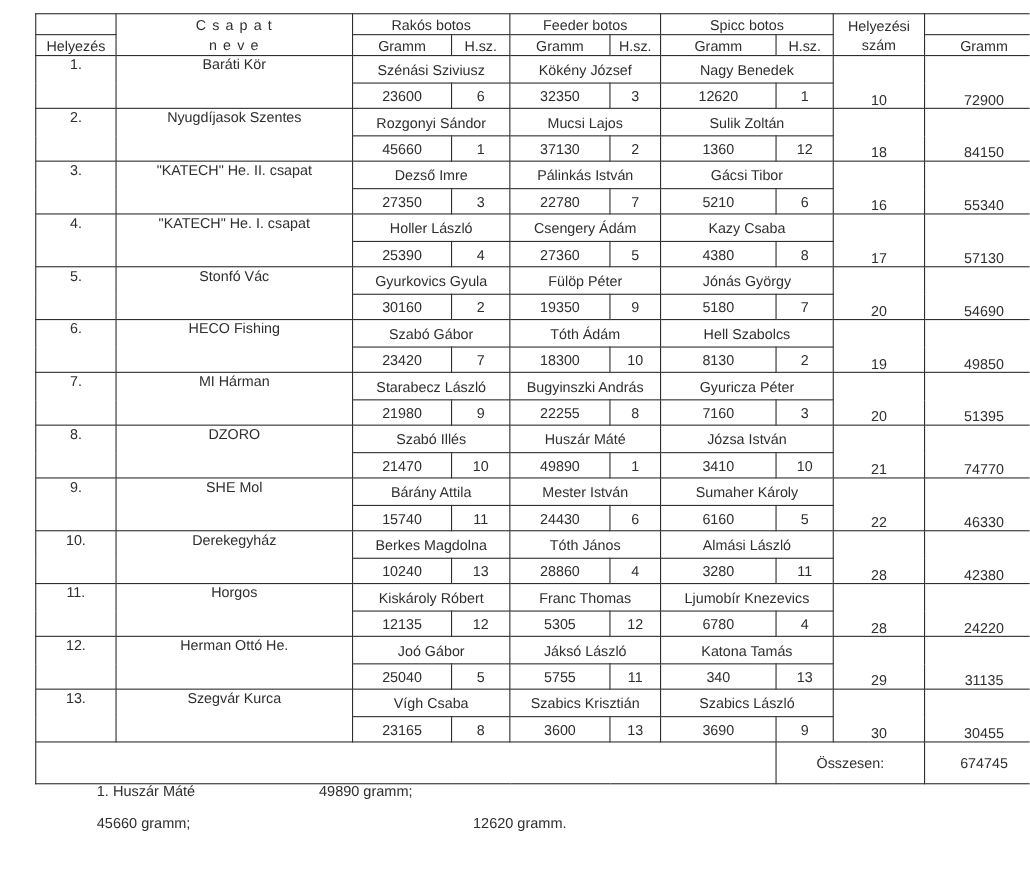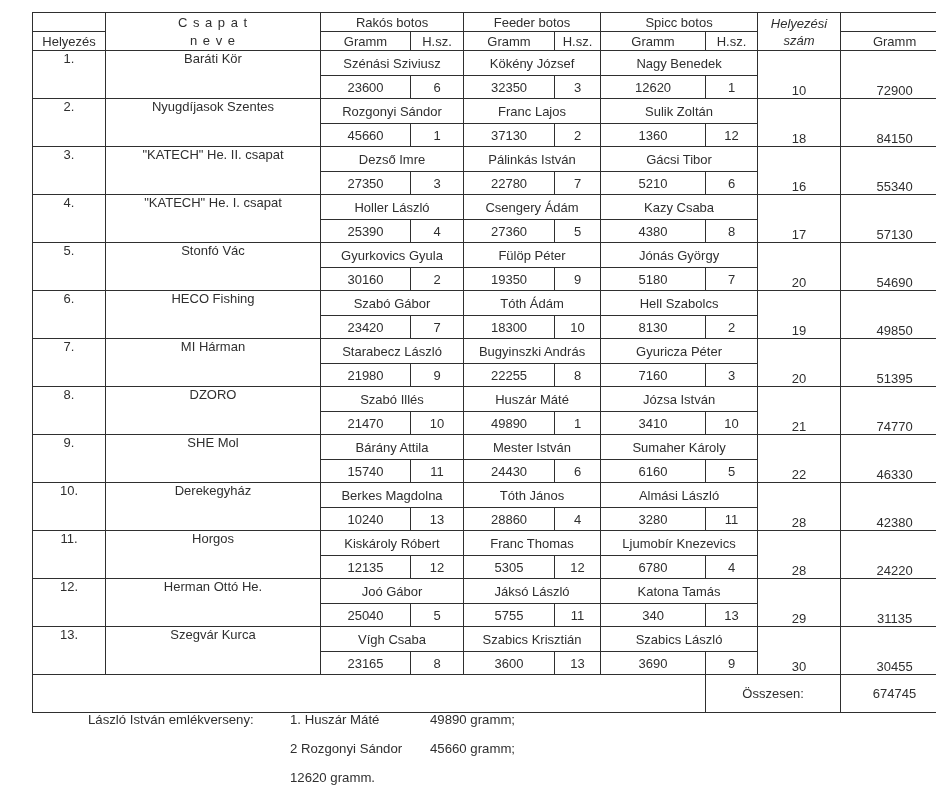--- a/index.html
+++ b/index.html
@@ -19,21 +19,21 @@
   .bot2{border-bottom-width:2px}
   .void{border:none;background:transparent;}
   .vtop2{border:none;border-top:2px solid #2f2f2f;}
 
   
   tr.hrow{height:19px;}
   .h-small{font-weight:bold;font-size:12px;}
   .h-group{font-size:13.5px;}
   .h-csapat{font-weight:bold;font-size:13.5px;letter-spacing:1px;vertical-align:middle;}
   .h-csapat div{line-height:18px;}
-  .h-helyszam{font-weight:bold;font-size:12px;vertical-align:middle;font-style:italic;}
+  .h-helyszam{font-weight:bold;font-size:12px;vertical-align:middle;}
   .h-helyszam div{line-height:17px;}
   .h-grammtotal{font-weight:bold;font-size:13.5px;}
 
   
   tr.row-name{height:25px;}
   tr.row-vals{height:23px;}
   tr.trow{height:38px;}
   .c-place{font-weight:bold;font-size:13.5px;vertical-align:top;padding-top:3px;}
   .c-team{text-align:left;vertical-align:top;padding:3px 0 0 7px;font-size:13.2px;}
   .c-angler{font-size:13.2px;vertical-align:middle;}
@@ -107,21 +107,21 @@
           <td class="c-hsz bl1 top1">6</td>
           <td class="c-gramm bl2 top1">32350</td>
           <td class="c-hsz bl1 top1">3</td>
           <td class="c-gramm bl2 top1">12620</td>
           <td class="c-hsz bl1 top1">1</td>
         </tr>
         <tr class="row-name">
           <td class="c-place bl2 top2" rowspan="2">2.</td>
           <td class="c-team bl2 top2" rowspan="2">Nyugdíjasok Szentes</td>
           <td class="c-angler bl2 top2" colspan="2">Rozgonyi Sándor</td>
-          <td class="c-angler bl2 top2" colspan="2">Franc Lajos</td>
+          <td class="c-angler bl2 top2" colspan="2">Mucsi Lajos</td>
           <td class="c-angler bl2 top2" colspan="2">Sulik Zoltán</td>
           <td class="c-hsznum bl2 top2" rowspan="2">18</td>
           <td class="c-total bl2 br2 top2" rowspan="2">84150</td>
         </tr>
         <tr class="row-vals">
           <td class="c-gramm bl2 top1">45660</td>
           <td class="c-hsz bl1 top1">1</td>
           <td class="c-gramm bl2 top1">37130</td>
           <td class="c-hsz bl1 top1">2</td>
           <td class="c-gramm bl2 top1">1360</td>
@@ -319,21 +319,19 @@
       <tr class="trow">
         <td class="vtop2" colspan="7"></td>
         <th class="c-osszesen top2 bl2 bot2" colspan="2">Összesen:</th>
         <td class="c-grandtotal top2 bl2 br2 bot2">674745</td>
       </tr>
     </tbody>
   </table>
 </div>
 
 <div class="footer">
-  <div>László István emlékverseny:</div>
   <div>1. Huszár Máté</div>
   <div>49890 gramm;</div>
   <div></div>
-  <div>2 Rozgonyi Sándor</div>
   <div>45660 gramm;</div>
   <div></div>
   <div>12620 gramm.</div>
 </div>
 
 </body></html>

